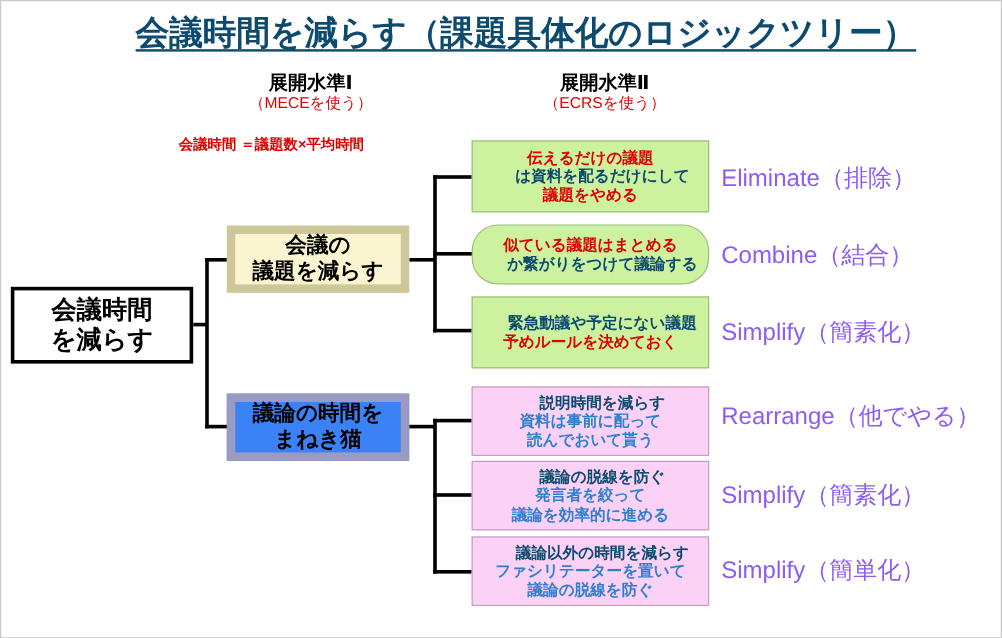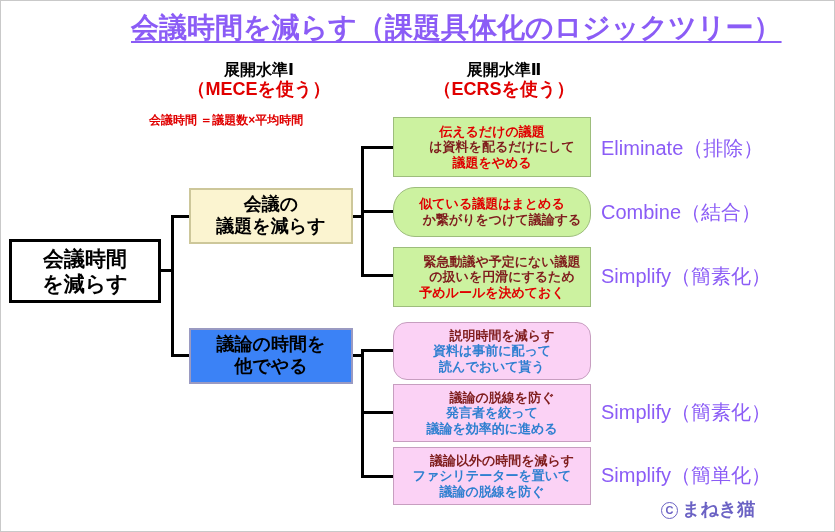--- a/index.html
+++ b/index.html
@@ -18,27 +18,27 @@
     width: 835px;
     height: 532px;
     background: #ffffff;
     border: 1px solid #c9c9c9;
     box-sizing: border-box;
   }
 
   
   .title {
     position: absolute;
-    left: 130px;
+    left: 112px;
     top: 8px;
     width: 620px;
     text-align: center;
     font-size: 28px;
     font-weight: bold;
-    color: #8b5cf6;
+    color: #0c4a6e;
     text-decoration: underline;
     text-underline-offset: 4px;
     letter-spacing: 0px;
     white-space: nowrap;
   }
 
   
   .colhead {
     position: absolute;
     text-align: center;
@@ -46,22 +46,22 @@
     white-space: nowrap;
   }
   .colhead .l1 {
     font-size: 16px;
     font-weight: bold;
     color: #000000;
     display: block;
     text-align: center;
   }
   .colhead .l2 {
-    font-size: 18px;
-    font-weight: bold;
+    font-size: 13px;
+    font-weight: normal;
     color: #e00000;
     display: block;
   }
   #colhead-1 { left: 178px; top: 60px; width: 160px; }
   #colhead-2 { left: 408px; top: 60px; width: 190px; }
 
   
   .formula {
     position: absolute;
     left: 148px;
@@ -102,23 +102,23 @@
     height: 64px;
     background: #ffffff;
     border: 3px solid #000000;
     font-size: 21px;
     font-weight: bold;
     color: #000000;
   }
 
   
   .l1box {
-    width: 164px;
+    width: 152px;
     height: 56px;
-    border: 2px solid #3b82f6;
+    border: 7px solid #3b82f6;
     font-size: 18px;
     font-weight: bold;
     color: #000000;
   }
   #l1-box-1 {
     left: 188px;
     top: 187px;
     background: #fbf4d0;
     border-color: #cdc79a;
   }
@@ -137,28 +137,28 @@
     padding: 3px 2px;
   }
   .l2box.green {
     background: #ccf2a0;
     border: 1px solid #9dbd7c;
   }
   .l2box.pink {
     background: #fbd2f5;
     border: 1px solid #c79ec0;
   }
-  .tx-black { color: #7f1d1d; margin-left: 20px; }
+  .tx-black { color: #0c4a6e; margin-left: 20px; }
   .tx-red   { color: #e00000; }
   .tx-blue  { color: #2f7fd0; }
 
   #l2-box-1 { left: 392px; top: 116px; height: 60px; }
   #l2-box-2 { left: 392px; top: 186px; height: 50px; border-radius: 22px; }
   #l2-box-3 { left: 392px; top: 246px; height: 60px; }
-  #l2-box-4 { left: 392px; top: 321px; height: 58px; border-radius: 14px; }
+  #l2-box-4 { left: 392px; top: 321px; height: 58px; }
   #l2-box-5 { left: 392px; top: 383px; height: 58px; }
   #l2-box-6 { left: 392px; top: 446px; height: 58px; }
 
   
   .ecrs {
     position: absolute;
     left: 600px;
     width: 235px;
     font-size: 20px;
     font-weight: normal;
@@ -242,37 +242,36 @@
     <span>会議時間</span>
     <span>を減らす</span>
   </div>
 
   <div class="box l1box" id="l1-box-1">
     <span>会議の</span>
     <span>議題を減らす</span>
   </div>
   <div class="box l1box" id="l1-box-2">
     <span>議論の時間を</span>
-    <span>他でやる</span>
+    <span>まねき猫</span>
   </div>
 
   <div class="box l2box green" id="l2-box-1">
     <span class="tx-red">伝えるだけの議題</span>
     <span class="tx-black">は資料を配るだけにして</span>
     <span class="tx-red">議題をやめる</span>
   </div>
 
   <div class="box l2box green" id="l2-box-2">
     <span class="tx-red">似ている議題はまとめる</span>
     <span class="tx-black">か繋がりをつけて議論する</span>
   </div>
 
   <div class="box l2box green" id="l2-box-3">
     <span class="tx-black">緊急動議や予定にない議題</span>
-    <span class="tx-black">の扱いを円滑にするため</span>
     <span class="tx-red">予めルールを決めておく</span>
   </div>
 
   <div class="box l2box pink" id="l2-box-4">
     <span class="tx-black">説明時間を減らす</span>
     <span class="tx-blue">資料は事前に配って</span>
     <span class="tx-blue">読んでおいて貰う</span>
   </div>
 
   <div class="box l2box pink" id="l2-box-5">
@@ -283,20 +282,18 @@
 
   <div class="box l2box pink" id="l2-box-6">
     <span class="tx-black">議論以外の時間を減らす</span>
     <span class="tx-blue">ファシリテーターを置いて</span>
     <span class="tx-blue">議論の脱線を防ぐ</span>
   </div>
 
   <div class="ecrs" id="ecrs-1">Eliminate（排除）</div>
   <div class="ecrs" id="ecrs-2">Combine（結合）</div>
   <div class="ecrs" id="ecrs-3">Simplify（簡素化）</div>
+  <div class="ecrs" id="ecrs-4">Rearrange（他でやる）</div>
   <div class="ecrs" id="ecrs-5">Simplify（簡素化）</div>
   <div class="ecrs" id="ecrs-6">Simplify（簡単化）</div>
 
-  <div class="credit">
-    <span class="cmark">C</span><span>まねき猫</span>
-  </div>
 
 </div>
 
 </body></html>

